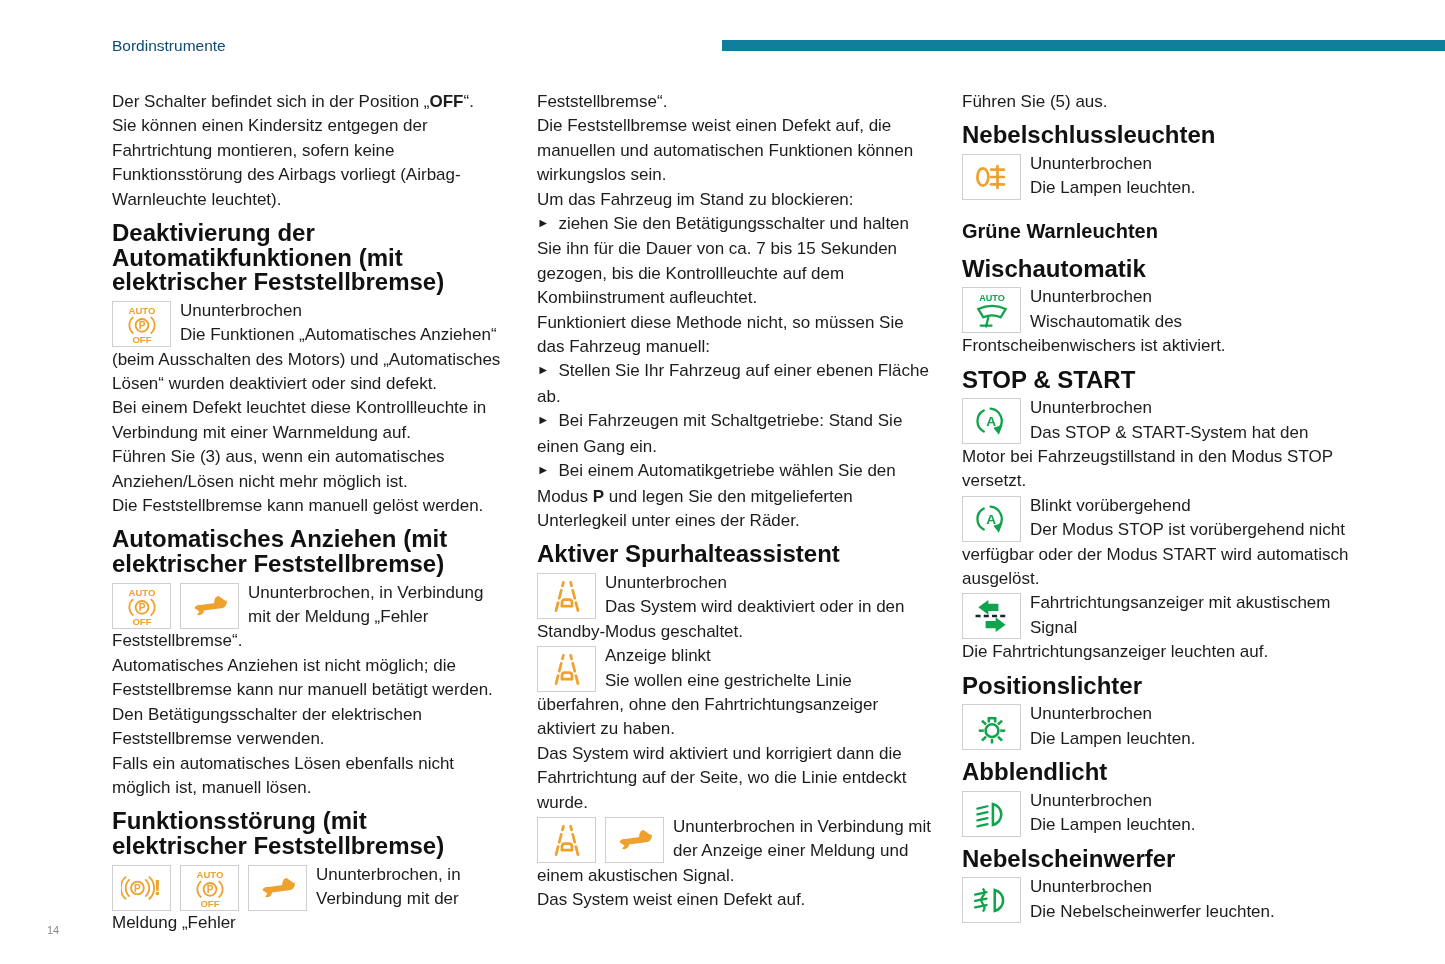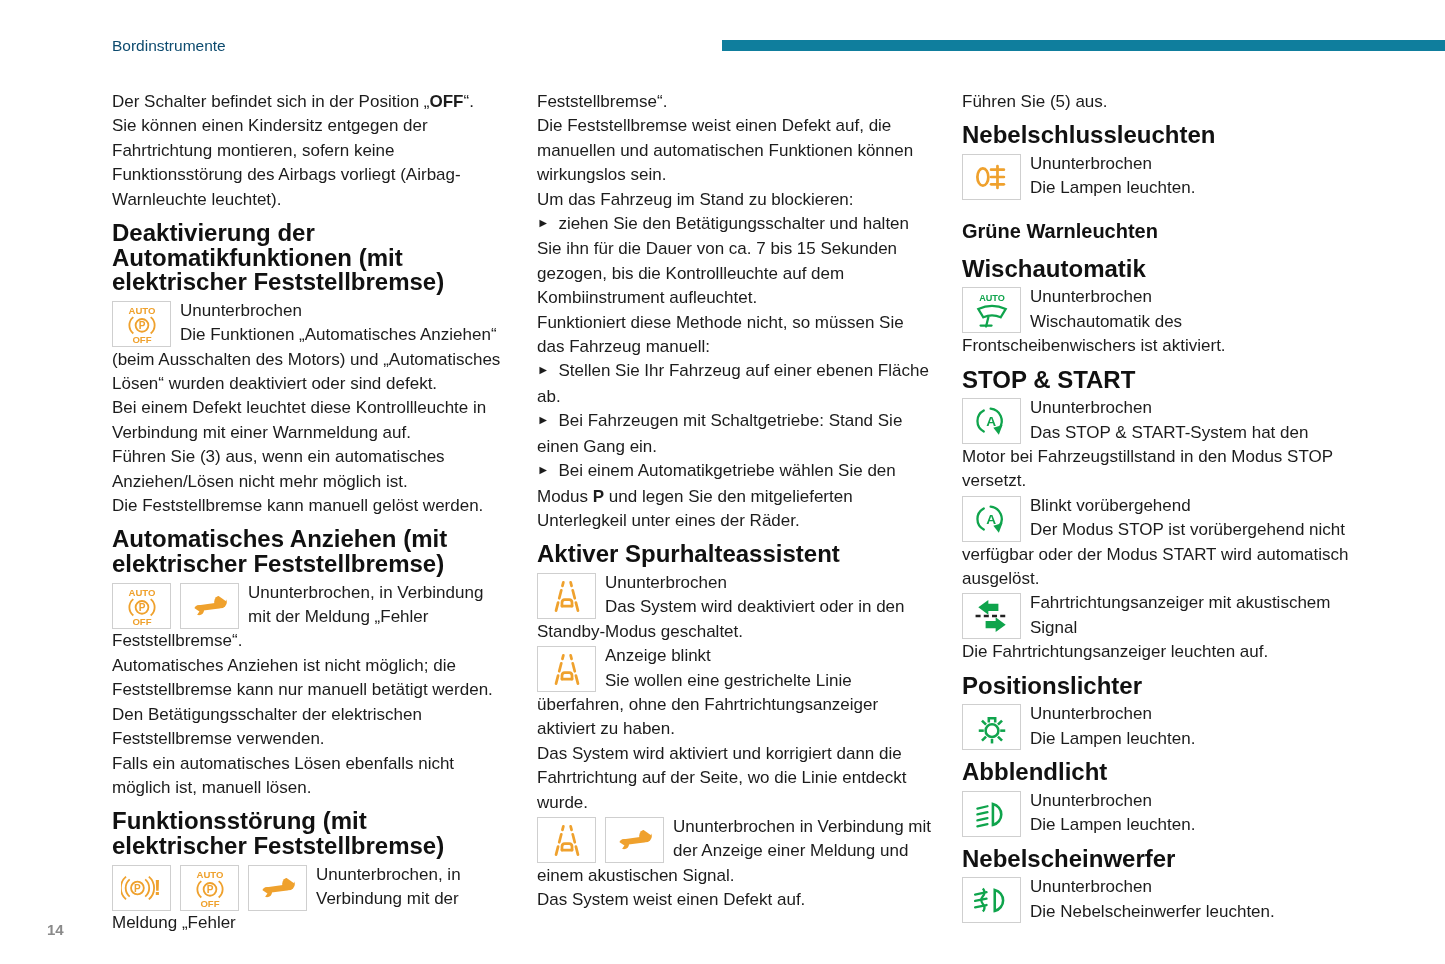--- a/index.html
+++ b/index.html
@@ -4,21 +4,21 @@
 <style>
   html,body{margin:0;padding:0}
   body{
     width:1445px;height:964px;position:relative;overflow:hidden;
     background:#ffffff;color:#1c1c1c;
     font-family:"Liberation Sans",sans-serif;
     font-size:17px;line-height:24.4px;
   }
   .header-title{position:absolute;left:112px;top:37px;font-size:15.5px;line-height:18px;color:#0c4a6e}
   .accent-bar{position:absolute;left:722px;top:40px;right:0;height:11px;background:#0f7e9d}
-  .page-num{position:absolute;left:47px;top:918px;font-size:15px;font-weight:bold;color:#8a8a8a}
+  .page-num{position:absolute;left:47px;top:918px;font-size:11px;font-weight:normal;color:#8a8a8a}
 
   .col{position:absolute;top:90px;width:394px}
   #col1{left:112px}
   #col2{left:537px}
   #col3{left:962px}
 
   p{margin:0}
   h3{font-size:24px;line-height:24.6px;margin:9px 0 4px;color:#111}
   h2{font-size:20px;line-height:26px;margin:17px 0 13px;color:#111}
 

